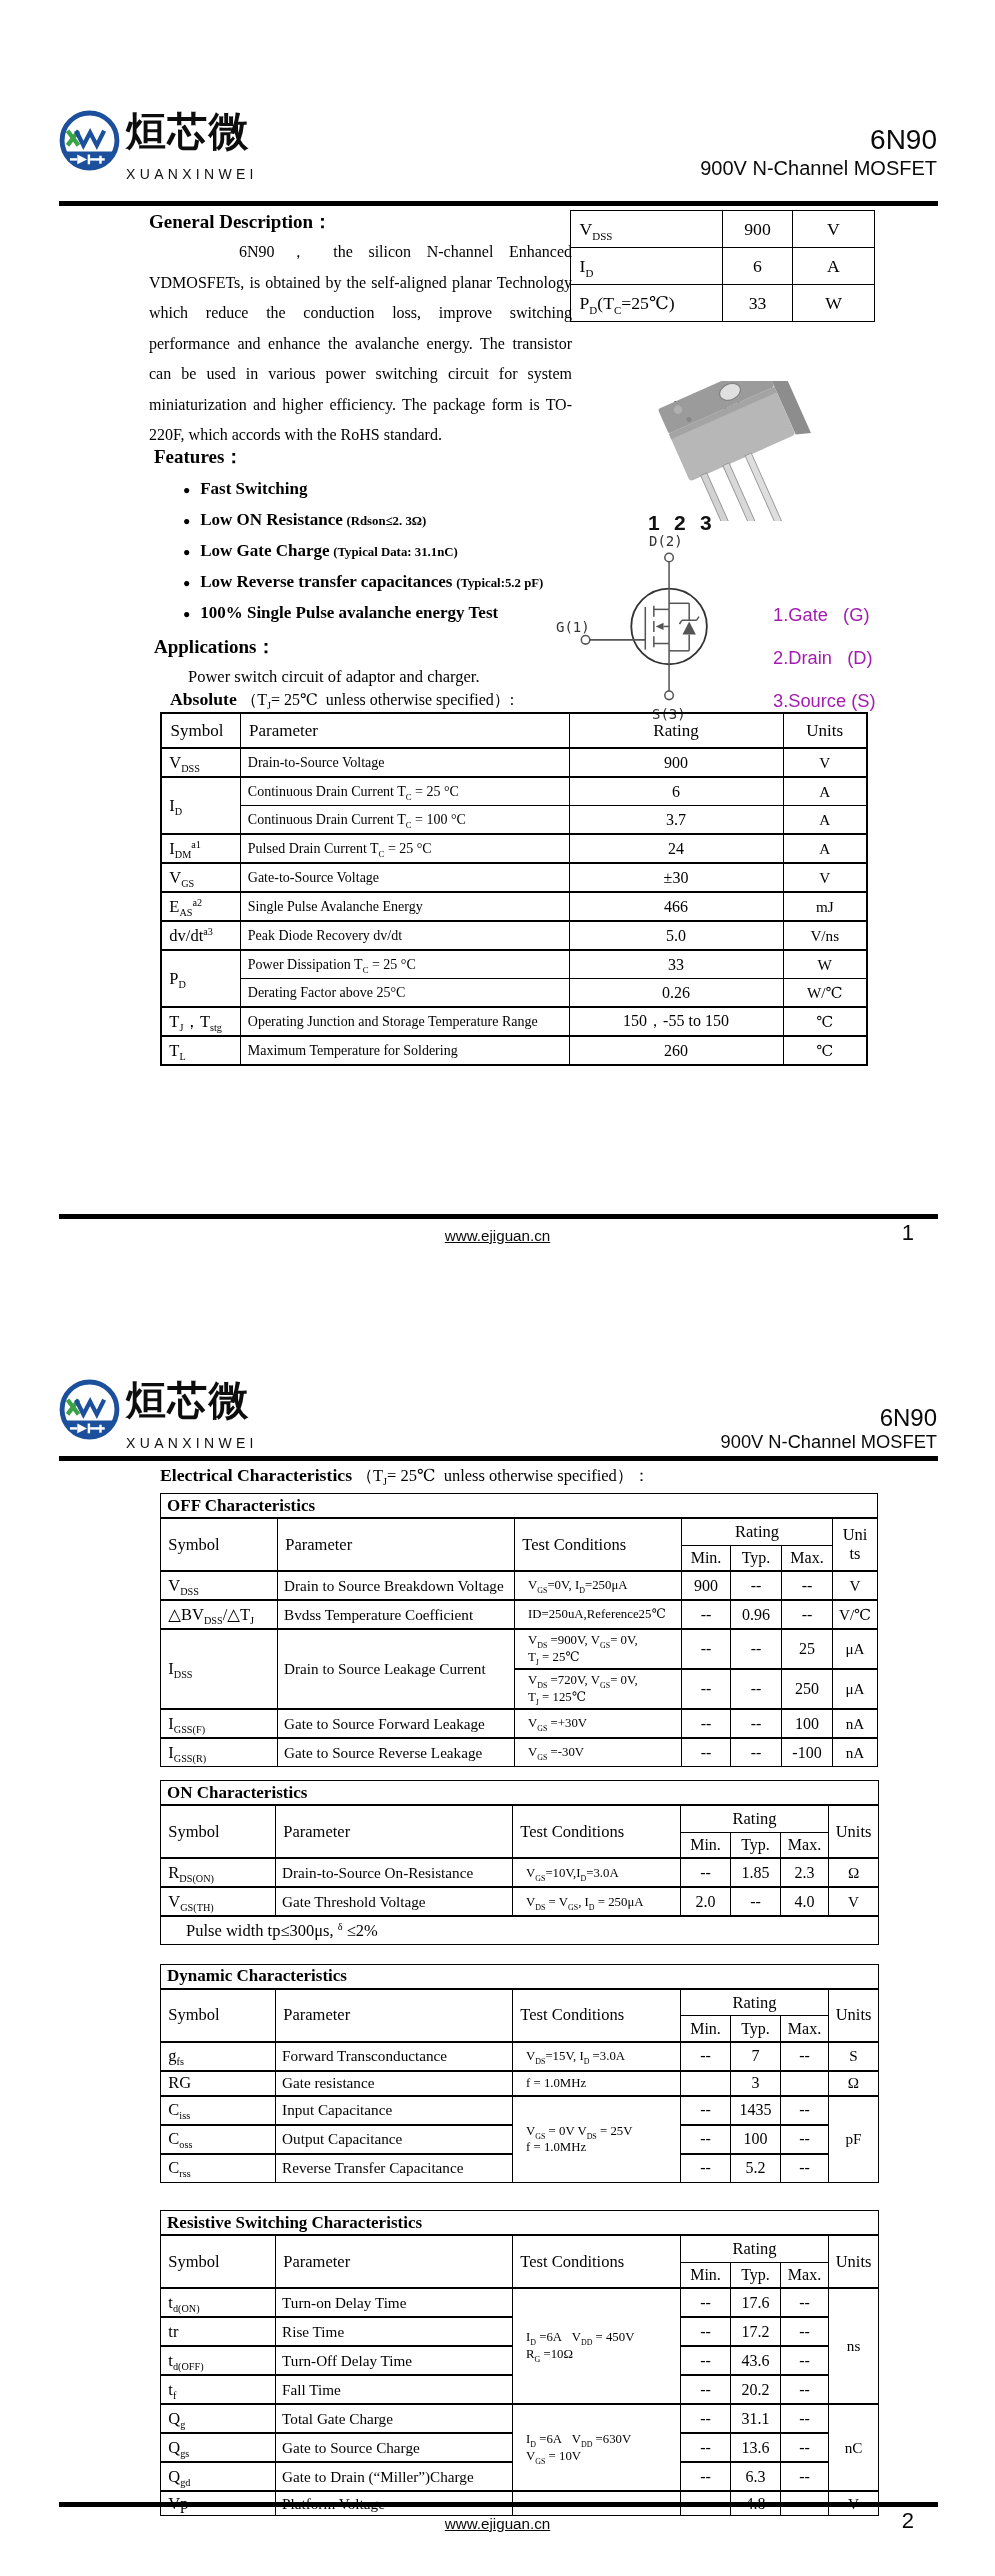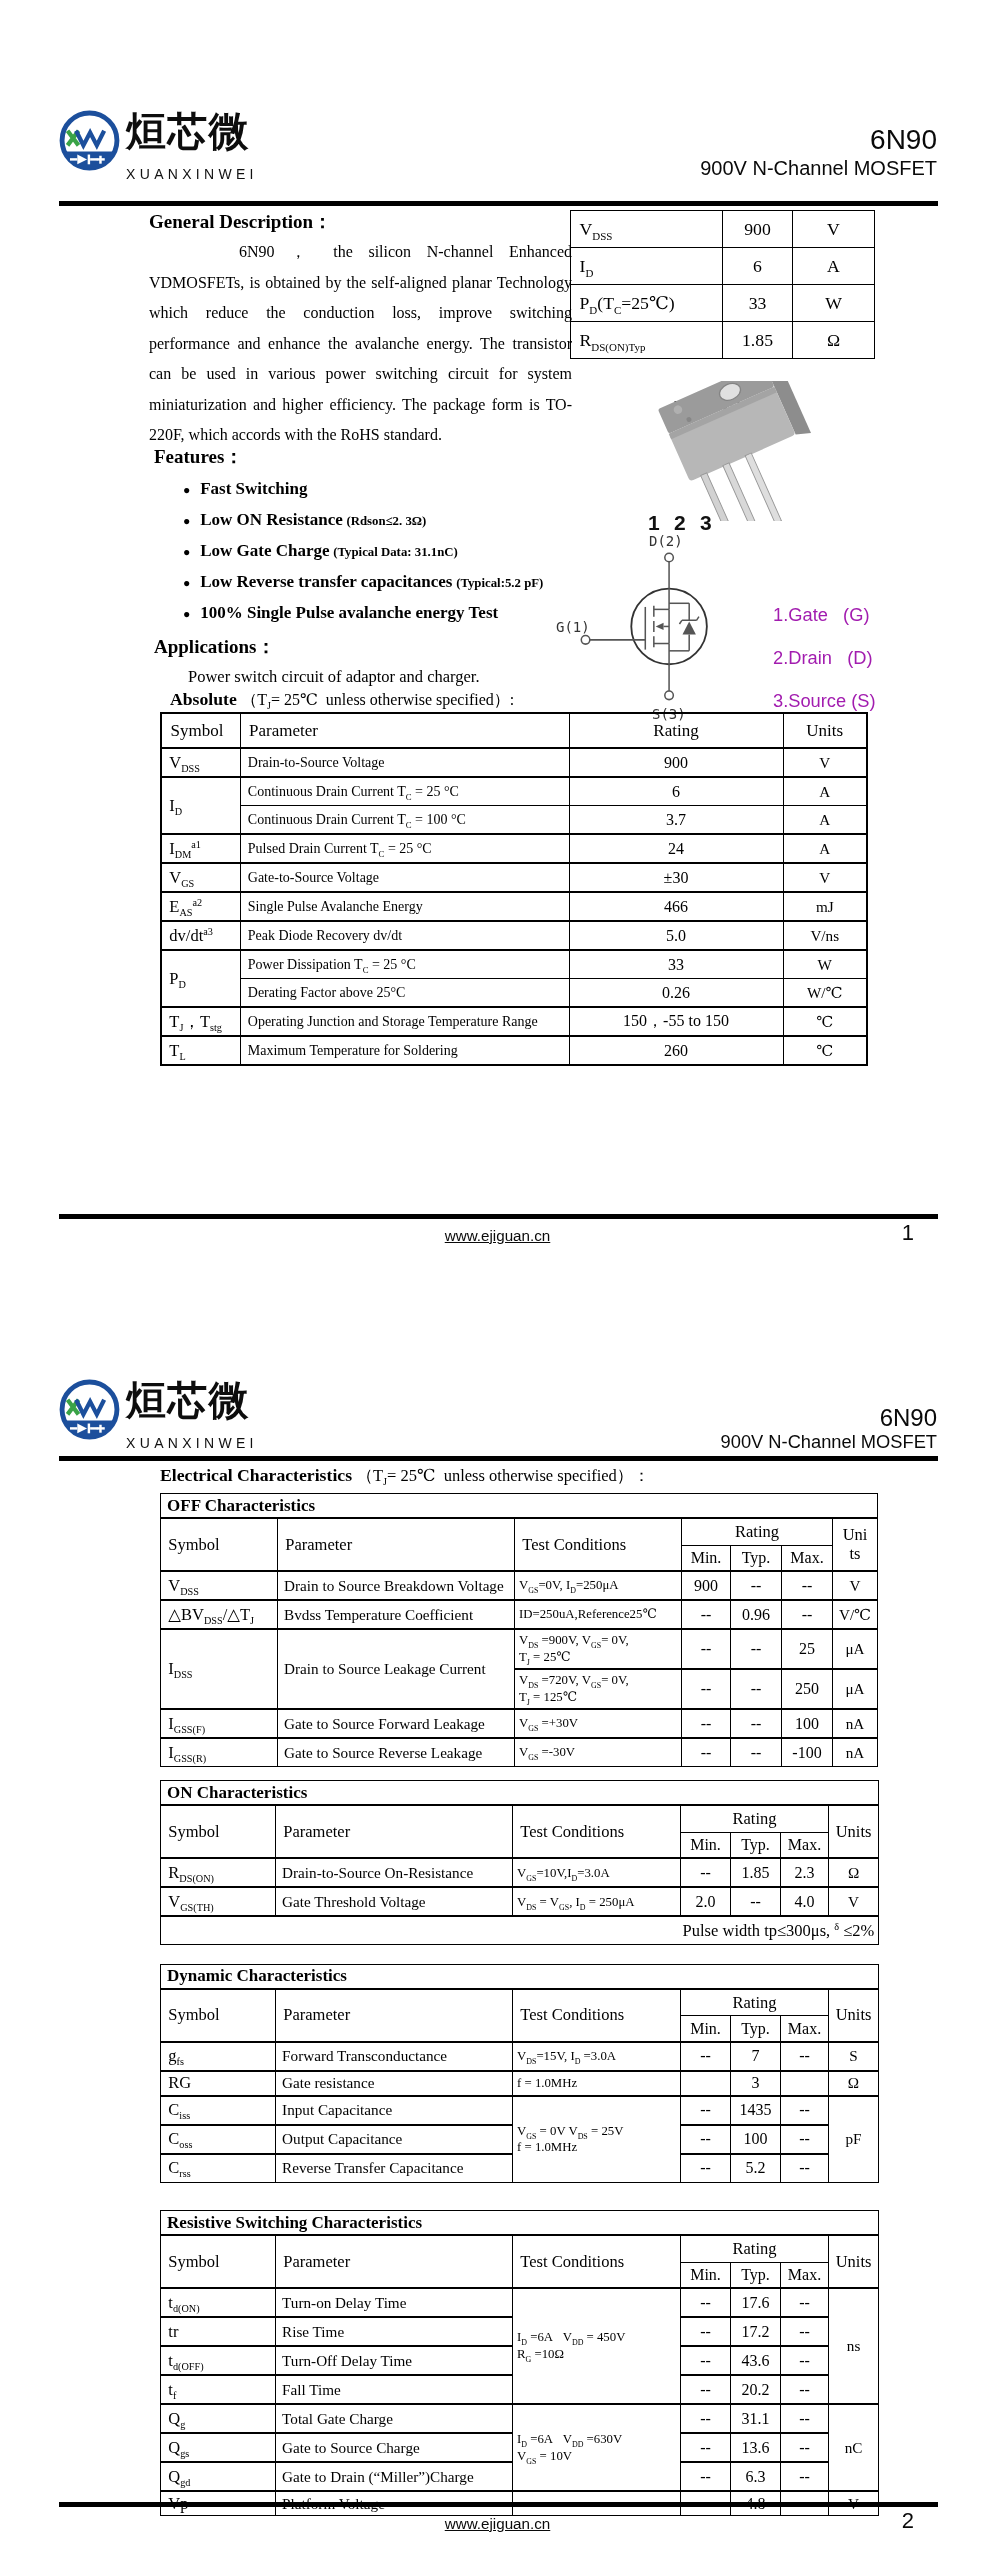--- a/index.html
+++ b/index.html
@@ -64,25 +64,25 @@
   .elec-h .cond{font-size:16.5px;font-weight:normal;}
   .t2{width:717px;border:1.8px solid #000;}
   .t2 th,.t2 td{border:1.2px solid #000;padding:0 3.7px;}
   .t2 tr.hb>th,.t2 tr.hb>td{border-top:2.4px solid #000;}
   .t2 .title-row th{text-align:left;font-size:17px;font-weight:bold;height:23px;padding-left:6.1px;}
   .t2 .head1 th{font-weight:normal;font-size:16.5px;height:25.6px;}
   .t2 .head2 th{font-weight:normal;font-size:16px;height:24.4px;}
   .t2 th.al{text-align:left;padding-left:7.3px;}
   .t2 td.sym{font-size:16.5px;text-align:left;padding-left:7.3px;height:25.6px;}
   .t2 td.par{font-size:15.2px;text-align:left;padding-left:6.1px;}
-  .t2 td.tc{font-size:12.8px;text-align:left;padding-left:4px;line-height:1.3;}
+  .t2 td.tc{font-size:12.8px;text-align:left;padding-left:13px;line-height:1.3;}
   .t2 td.c{font-size:16px;text-align:center;}
   .t2 td.unit{font-size:15.2px;text-align:center;}
   .t2 .unith-off{padding:0 9.1px;word-break:break-all;line-height:1.15;}
-  .t2 td.note-cell{font-size:16.5px;text-align:right;padding-left:10px;height:27px;}
+  .t2 td.note-cell{font-size:16.5px;text-align:left;padding-left:25px;height:27px;}
   .t2 tr.tall td{height:38px;}
   .t2 tr.r44 td{height:27px;}
   .t2 tr.r38 td{height:23px;}
 
   
   .footer-site{position:absolute;left:0;width:995px;text-align:center;font-family:"Liberation Sans","DejaVu Sans",sans-serif;font-size:15.2px;color:#0a0a0a;text-decoration:underline;}
   .footer-page{position:absolute;right:81px;font-family:"Liberation Sans","DejaVu Sans",sans-serif;font-size:22px;color:#0a0a0a;}
 </style>
 </head>
 <body>
@@ -169,25 +169,20 @@
     </tr>
     <tr>
       <td class="lab">I<sub>D</sub></td>
       <td class="c">6</td>
       <td class="c">A</td>
     </tr>
     <tr>
       <td class="lab">P<sub>D</sub>(T<sub>C</sub>=25℃)</td>
       <td class="c">33</td>
       <td class="c">W</td>
-    </tr>
-    <tr>
-      <td class="lab">R<sub>DS(ON)Typ</sub></td>
-      <td class="c">1.85</td>
-      <td class="c">Ω</td>
     </tr>
   </tbody>
     </table>
 
   <div class="abs pkg-name" style="left:570px;top:360px;margin-top:36px;">TO-220F</div>
 
   <svg class="abs" style="left:598px;top:381px;" width="238" height="140" viewBox="0 0 390 230">
     <g transform="rotate(-24 195 105)">
       <rect x="130" y="12" width="190" height="44" rx="4" fill="#9b9b9b"></rect>
       <ellipse cx="250" cy="34" rx="18" ry="13" fill="#e0e0e0" stroke="#848484" stroke-width="2"></ellipse>

